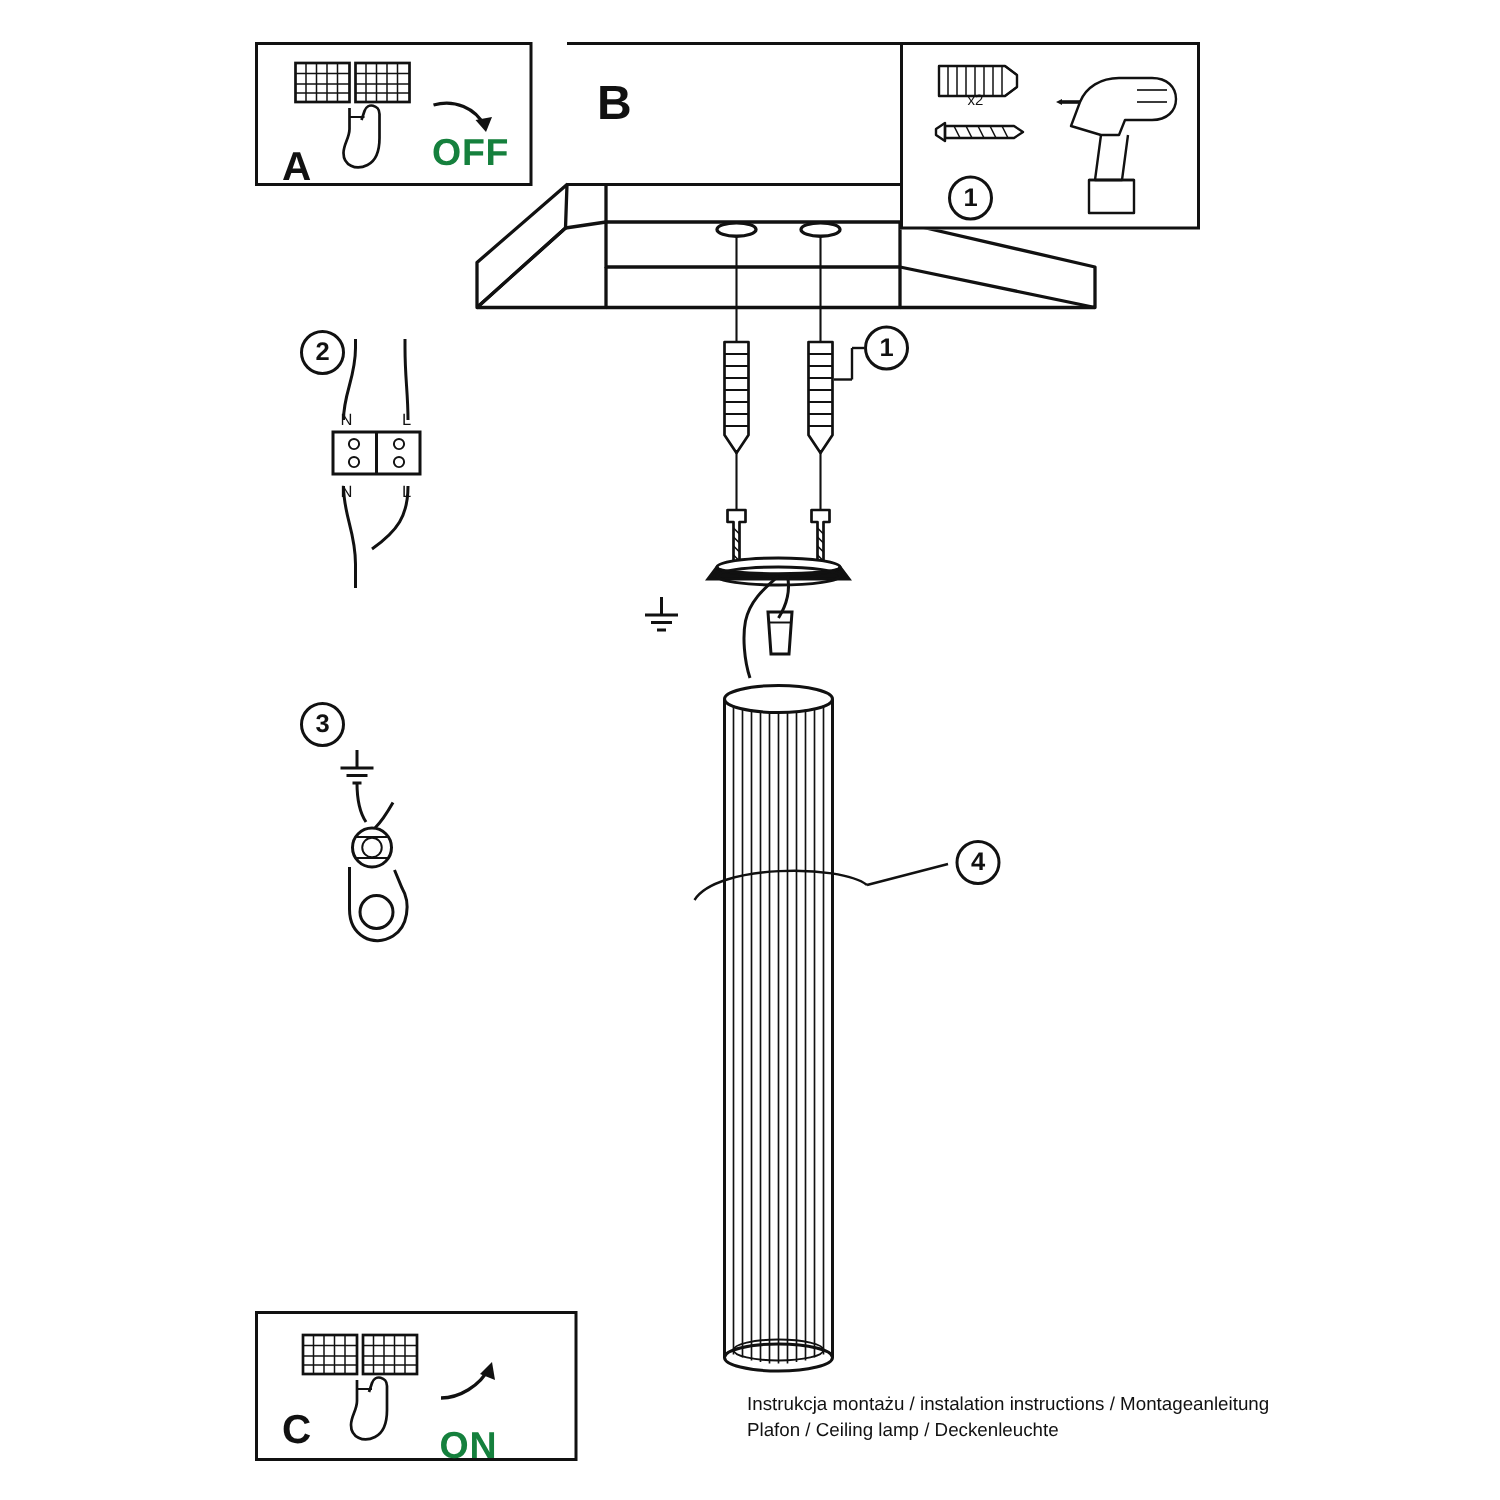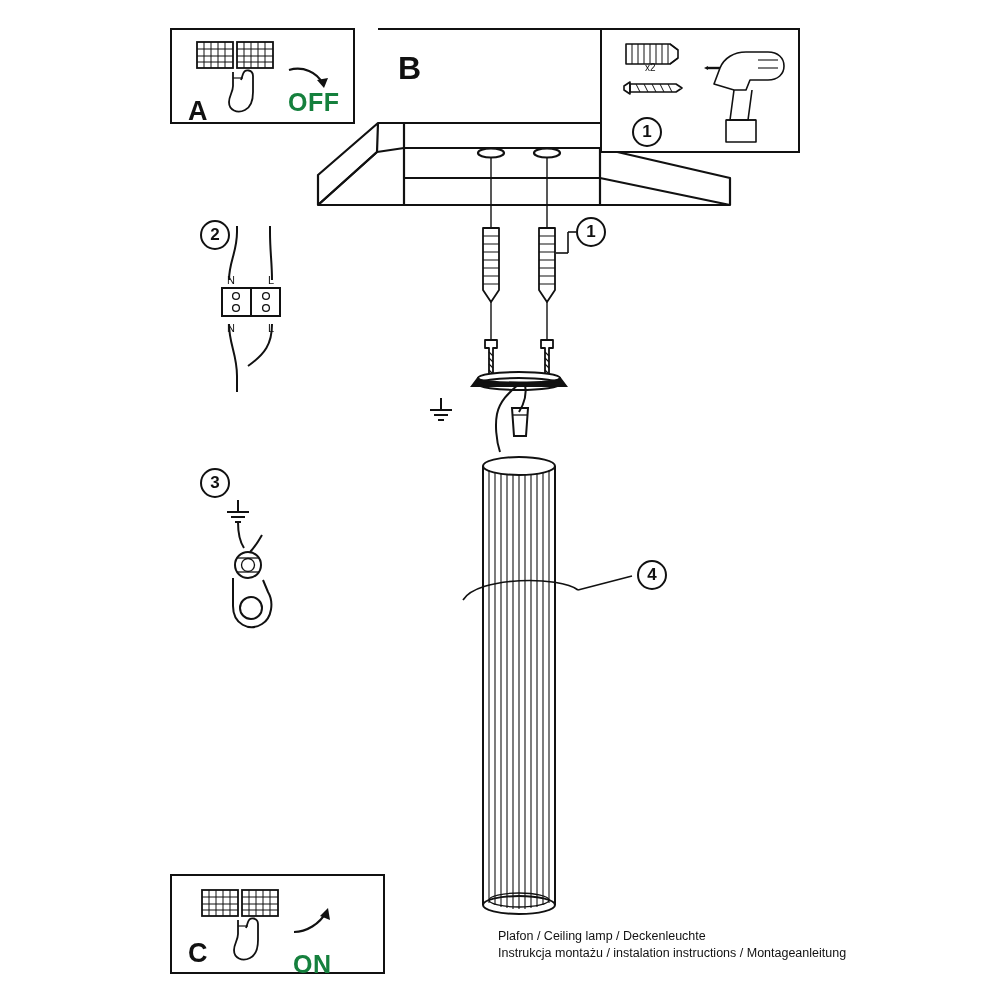--- a/index.html
+++ b/index.html
@@ -347,17 +347,17 @@
 
       <path d="M104,52 C116,52 130,44 136,32" stroke-width="2.2"></path>
       <path d="M130,36 L138,28 L140,40 Z" fill="#111111" stroke="none"></path>
     </g>
   </svg>
 
   <div class="abs step-letter" style="left:188px; top:938px;">C</div>
   <div class="abs word-label" style="left:293px; top:930px;margin-top:20px;">ON</div>
 
   <div class="abs" style="left:498px; top:928px;">
+    <div class="caption">Instrukcja montażu / instalation instructions / Montageanleitung</div>
     <div class="caption">Plafon / Ceiling lamp / Deckenleuchte</div>
-    <div class="caption">Instrukcja montażu / instalation instructions / Montageanleitung</div>
   </div>
 
 </div>
 
 </body></html>

